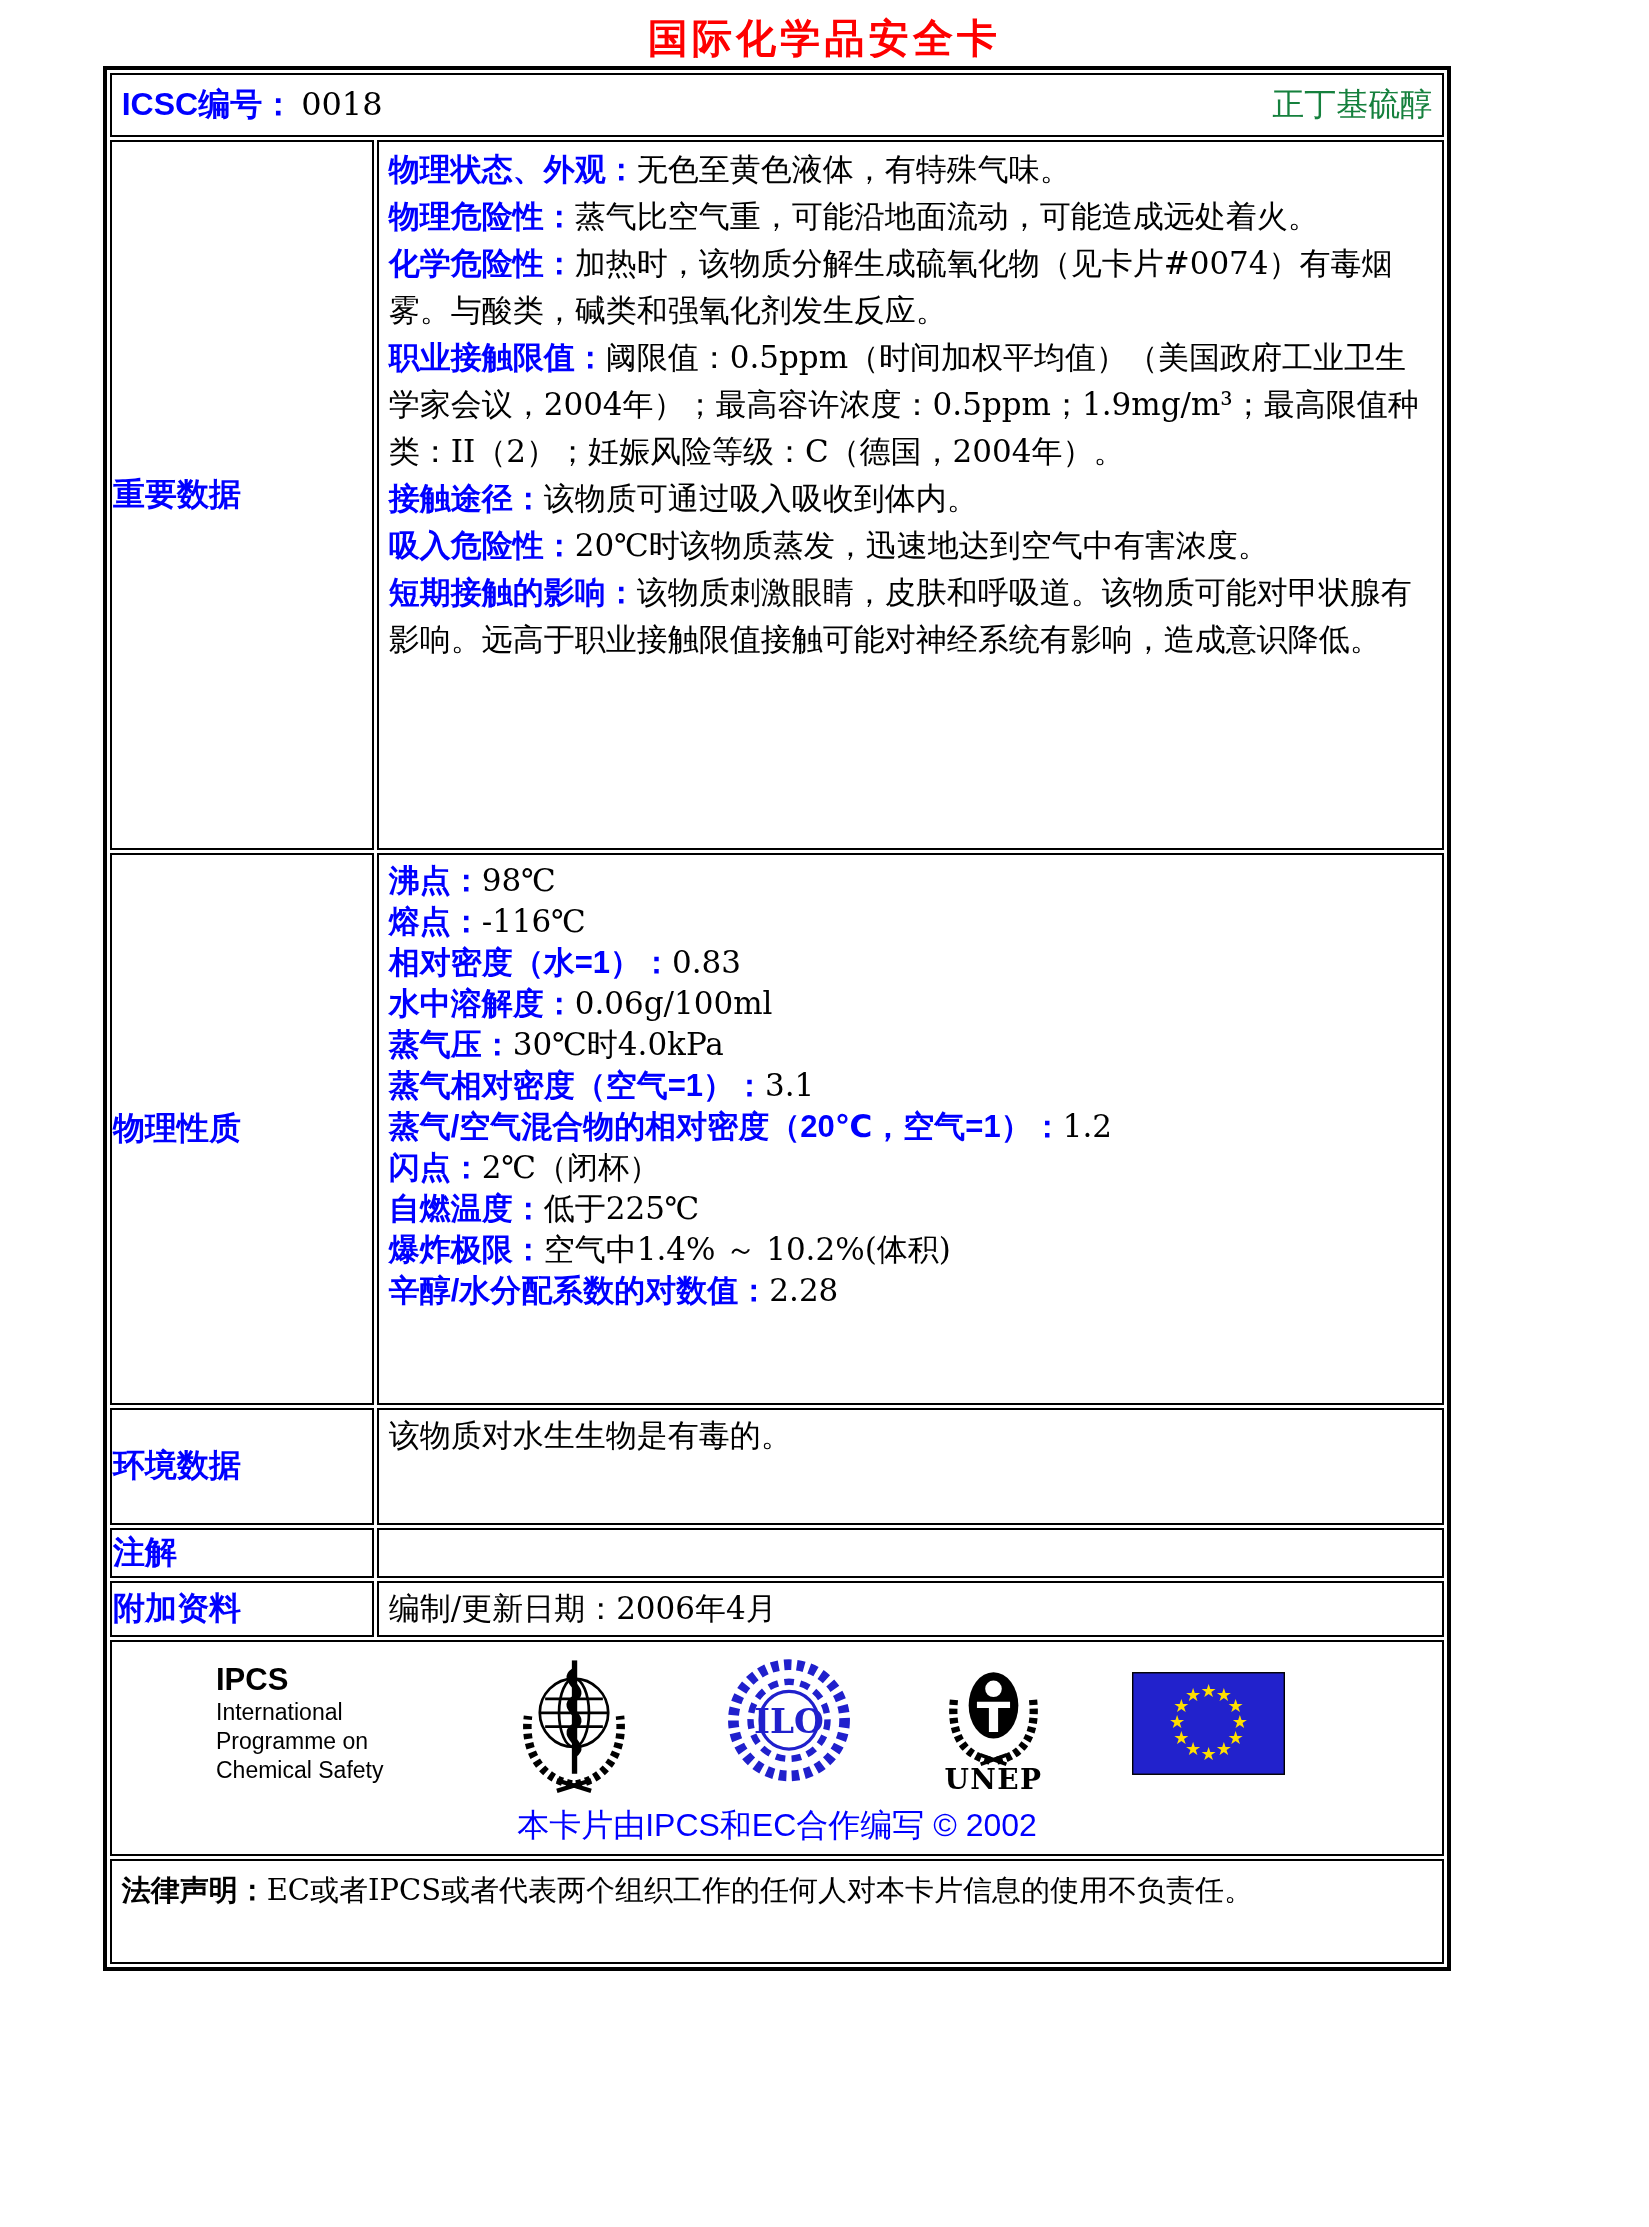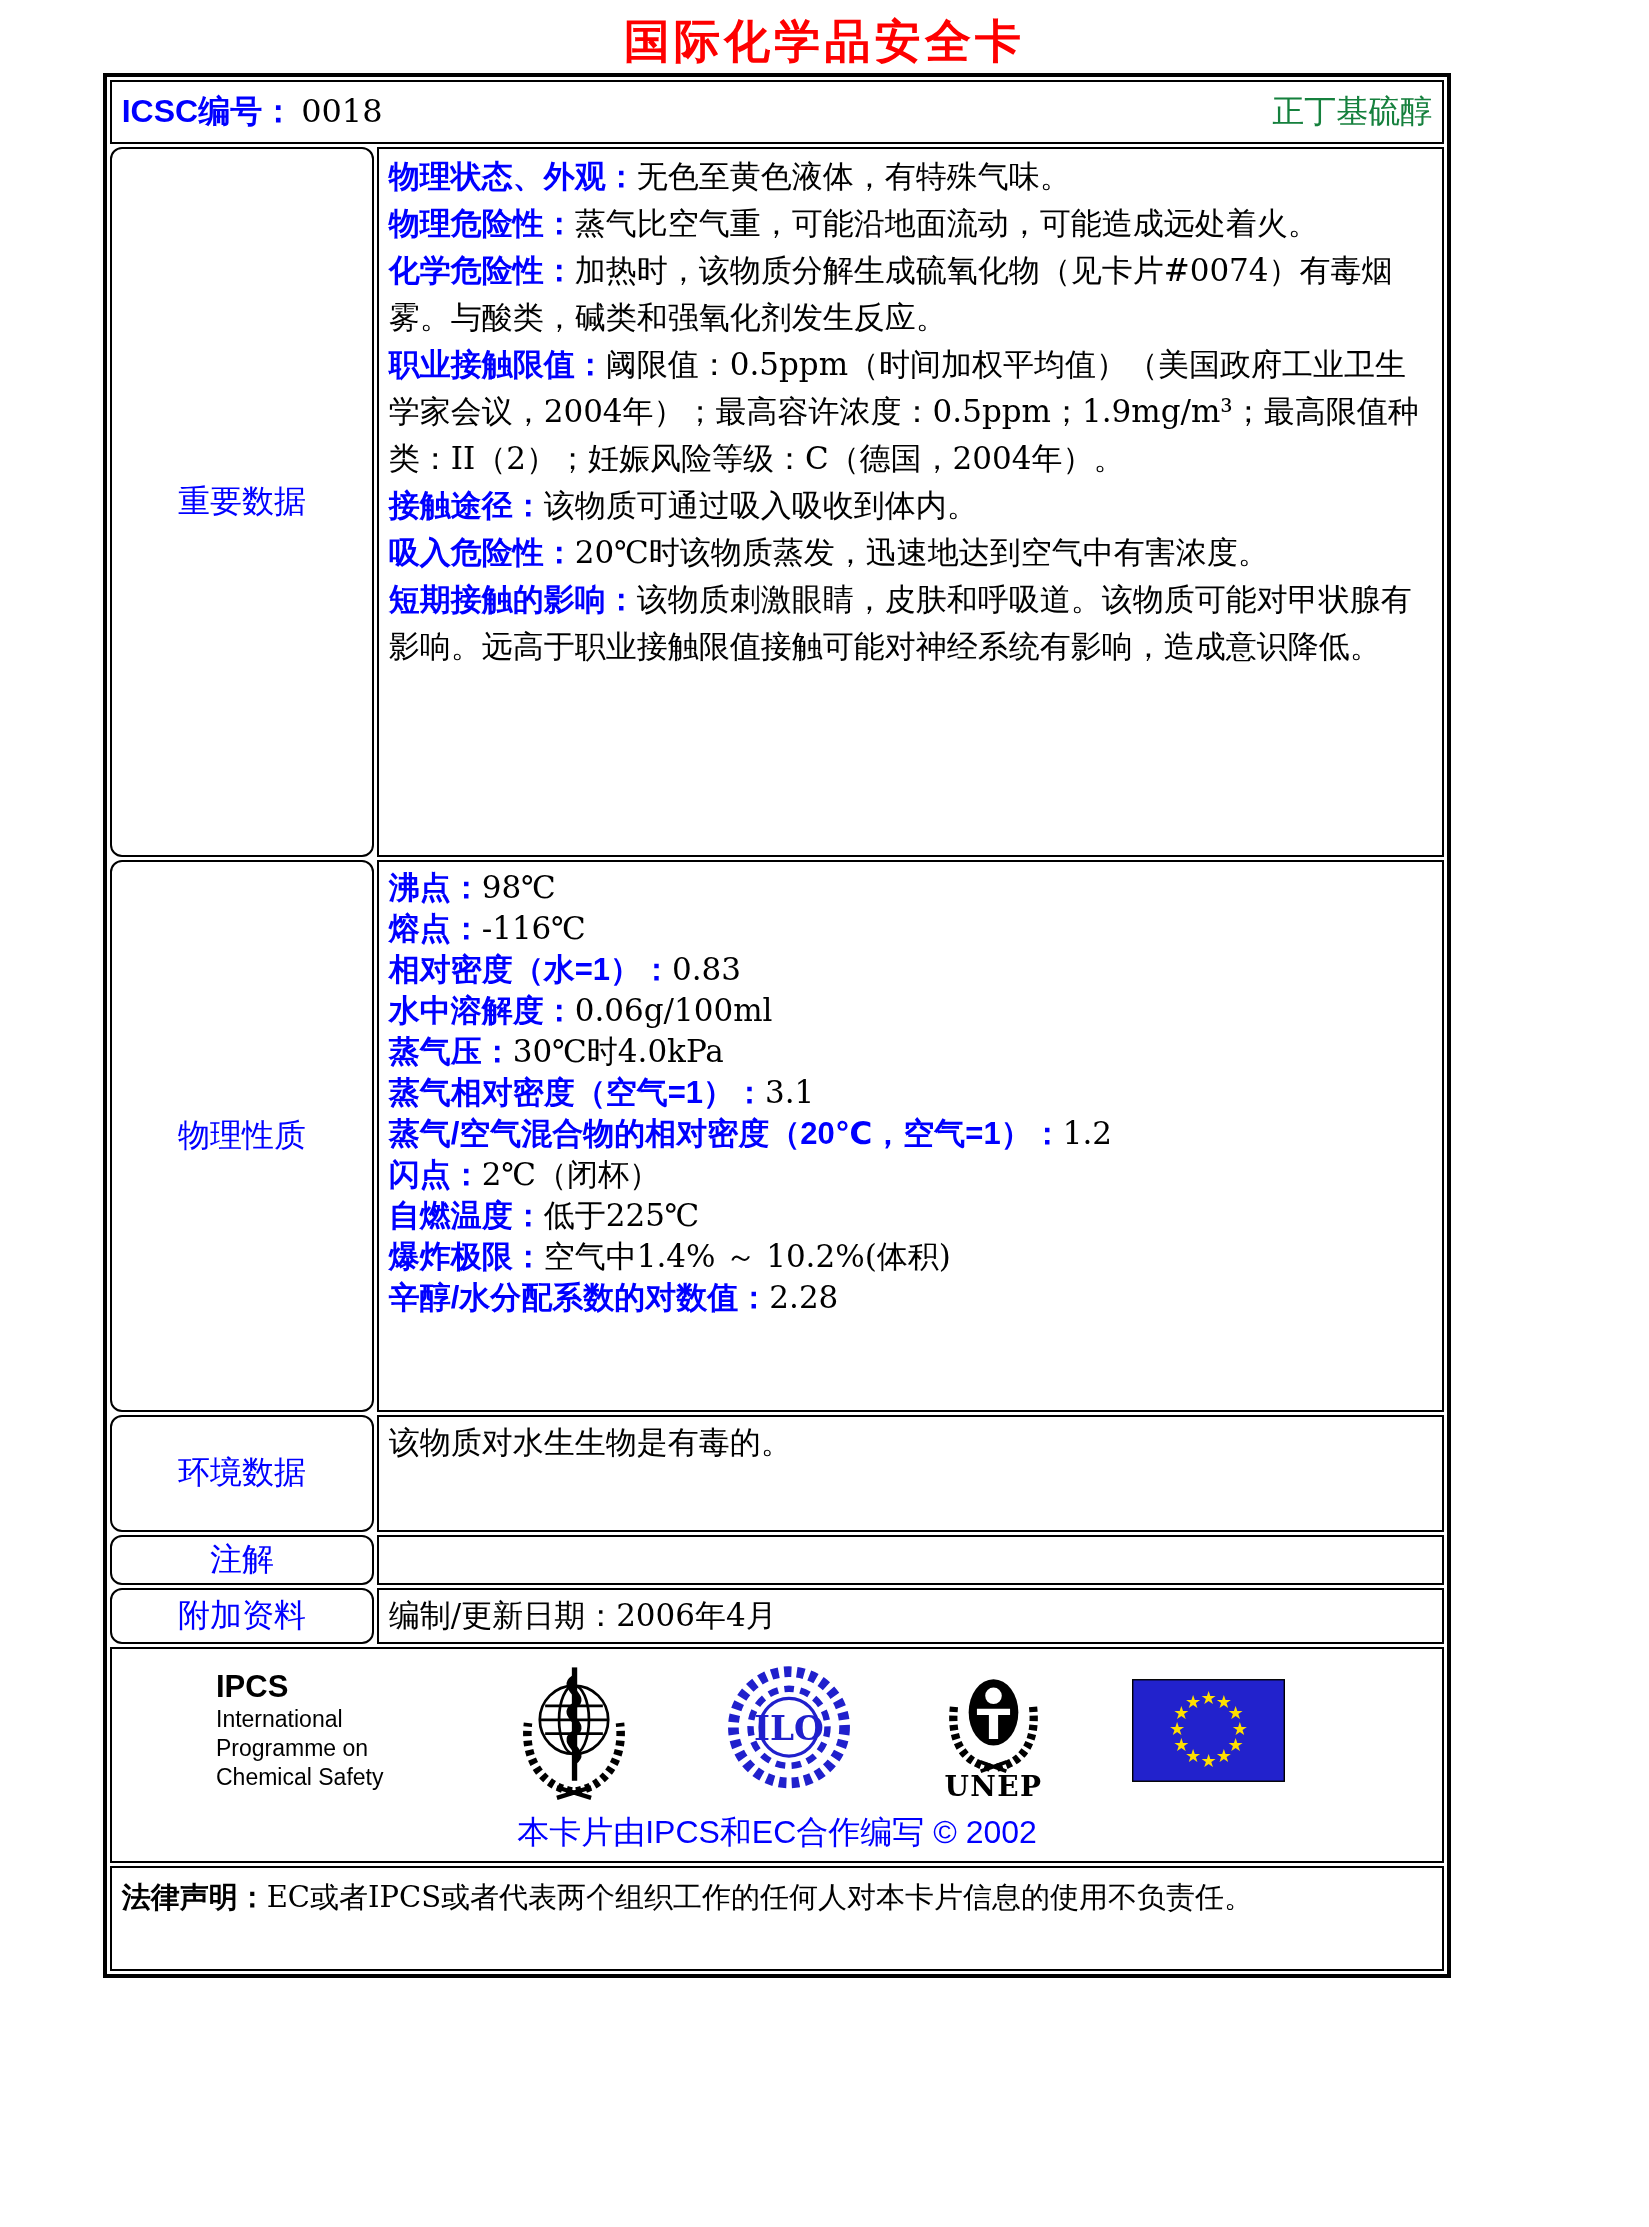--- a/index.html
+++ b/index.html
@@ -3,32 +3,32 @@
 <meta charset="utf-8">
 <style>
   html,body{margin:0;padding:0;}
   body{
     width:1649px;height:2227px;background:#ffffff;position:relative;
     font-family:"DejaVu Serif","Liberation Serif",serif;color:#000;
   }
   .page-title{
     margin-top:11px;width:1649px;text-align:center;
     font-family:"Liberation Sans","DejaVu Sans",sans-serif;
-    font-weight:bold;font-size:46px;letter-spacing:4.2px;color:#fe0000;
+    font-weight:bold;font-size:40px;letter-spacing:4.2px;color:#fe0000;
   }
   table.card{
     margin-left:103px;width:1348px;
     border:4.2px solid #000;border-collapse:separate;border-spacing:3.5px;
     background:#fff;table-layout:fixed;
   }
   td{border:2.1px solid #000;background:#fff;overflow:hidden;}
   .label-cell{
-    text-align:center;vertical-align:middle;
-    font-family:"Liberation Sans","DejaVu Sans",sans-serif;
-    font-weight:normal;font-size:32px;color:#0000ff;border-radius:12px;
+    text-align:left;vertical-align:middle;
+    font-family:"Liberation Sans","DejaVu Sans",sans-serif;
+    font-weight:bold;font-size:32px;color:#0000ff;
   }
   .content-cell{vertical-align:top;padding:4.2px 9.7px;}
   .hdr-cell{height:60px;vertical-align:middle;padding:0 9.7px;}
   .hdr-flex{display:flex;justify-content:space-between;align-items:center;}
   .hdr-label{
     font-family:"Liberation Sans","DejaVu Sans",sans-serif;
     font-weight:bold;font-size:32px;color:#0000ff;
   }
   .hdr-num{font-size:32px;color:#000;margin-left:7px;}
   .hdr-name{font-size:32px;color:#15803d;}

